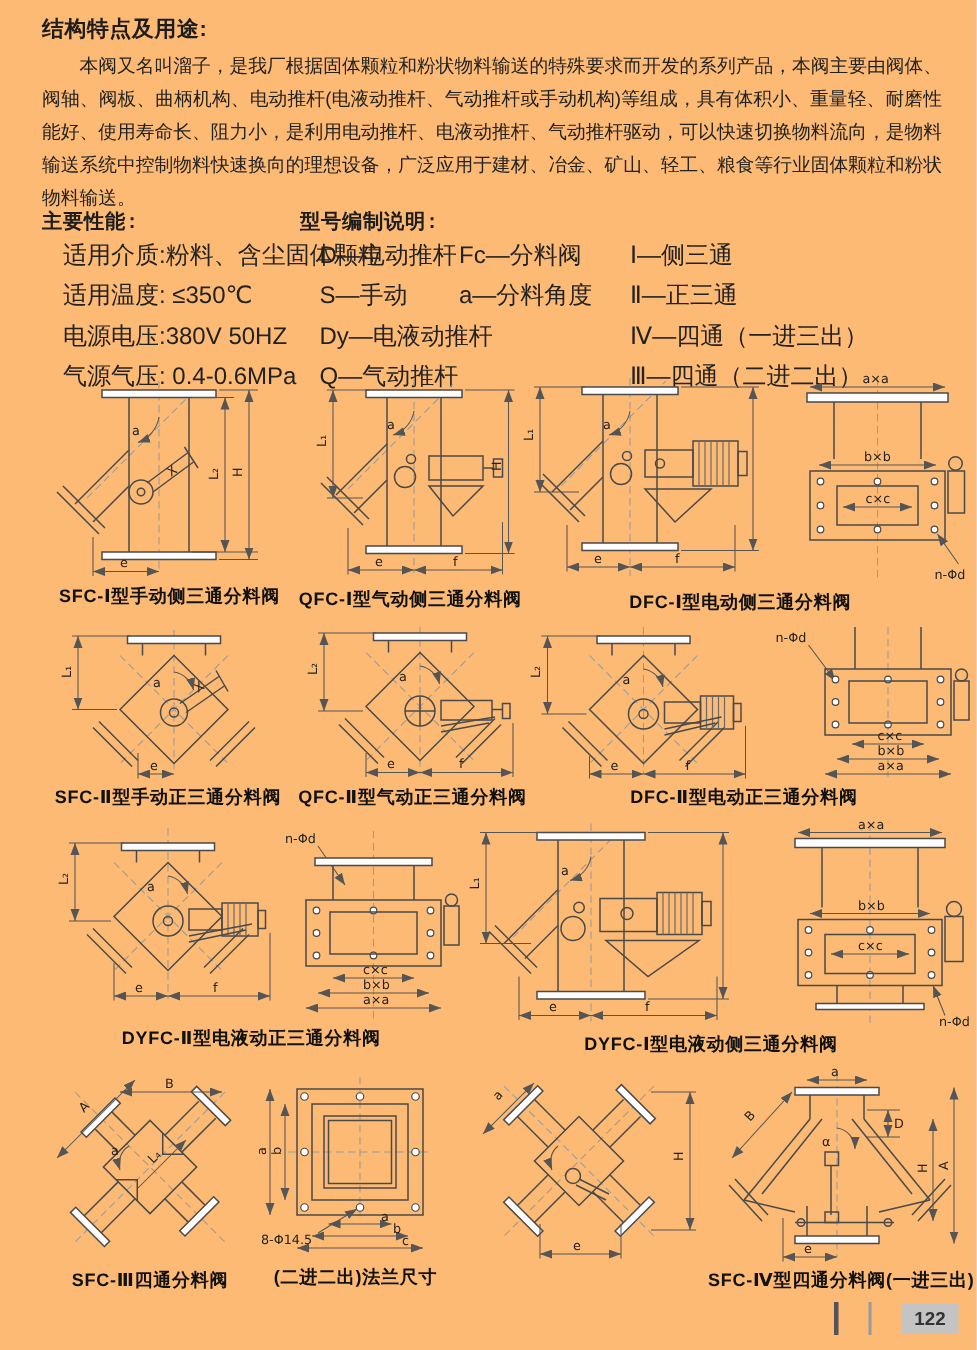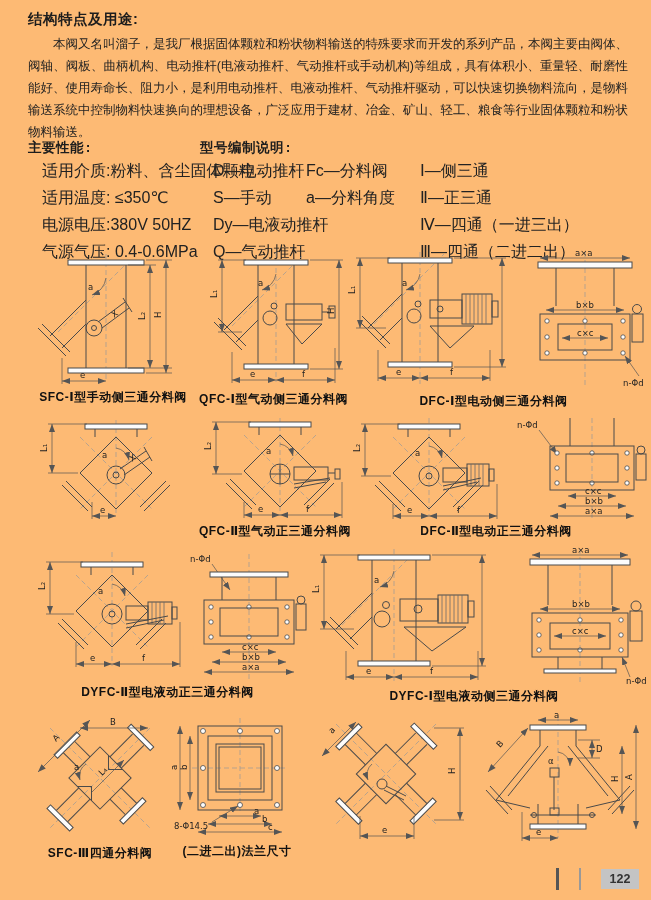--- a/index.html
+++ b/index.html
@@ -244,20 +244,21 @@
       <path class="dim" d="M88 30 A16 16 0 0 1 101 42" marker-end="url(#aE)"></path>
       <text class="dl" x="74" y="40">a</text>
       <line class="dim" x1="20" y1="6" x2="59" y2="6"></line>
         <line class="dim" x1="20" y1="55" x2="50" y2="55"></line>
       <line class="dim" x1="24" y1="6" x2="24" y2="55" marker-start="url(#aS)" marker-end="url(#aE)"></line>
       <text class="dl" transform="rotate(-90 19 34)" x="19" y="34">L₁</text>
       <line class="dim" x1="64" y1="84" x2="64" y2="101"></line>
       <line class="dim" x1="64" y1="98" x2="88" y2="98" marker-start="url(#aS)" marker-end="url(#aE)"></line>
       <text class="dl" x="72" y="95">e</text>
     </svg>
+    <div class="cap">SFC-Ⅱ型手动正三通分料阀</div>
   </div>
 
   <div class="fig" style="left:196px;top:416px;width:158px;">
     <svg width="158" height="104" viewBox="0 0 158 104">
       <line class="dsh" x1="84" y1="2" x2="84" y2="100"></line>
       <line class="dsh" x1="48" y1="19" x2="120" y2="91"></line>
         <line class="dsh" x1="120" y1="19" x2="48" y2="91"></line>
       <rect class="fl" x="53" y="6" width="62" height="5"></rect>
       <line class="ln" x1="63" y1="11" x2="63" y2="19"></line>
         <line class="ln" x1="105" y1="11" x2="105" y2="19"></line>
@@ -628,20 +629,21 @@
       <circle class="ln" cx="62" cy="103" r="2.5"></circle>
         <circle class="ln" cx="120" cy="103" r="2.5"></circle>
       <line class="dim" x1="150" y1="34" x2="150" y2="102" marker-start="url(#aS)" marker-end="url(#aE)"></line>
       <text class="dl" transform="rotate(-90 146 70)" x="146" y="70">H</text>
       <line class="dim" x1="164" y1="13" x2="164" y2="117" marker-start="url(#aS)" marker-end="url(#aE)"></line>
       <text class="dl" transform="rotate(-90 160 68)" x="160" y="68">A</text>
       <line class="dim" x1="50" y1="100" x2="50" y2="129"></line>
       <line class="dim" x1="50" y1="126" x2="86" y2="126" marker-start="url(#aS)" marker-end="url(#aE)"></line>
       <text class="dl" x="64" y="123">e</text>
     </svg>
+    <div class="cap">SFC-Ⅳ型四通分料阀(一进三出)</div>
   </div>
 
   <div class="pgwrap">
     <div class="pgbar1"></div>
     <div class="pgbar2"></div>
     <div class="pgnum">122</div>
   </div>
 
 </div>
 

